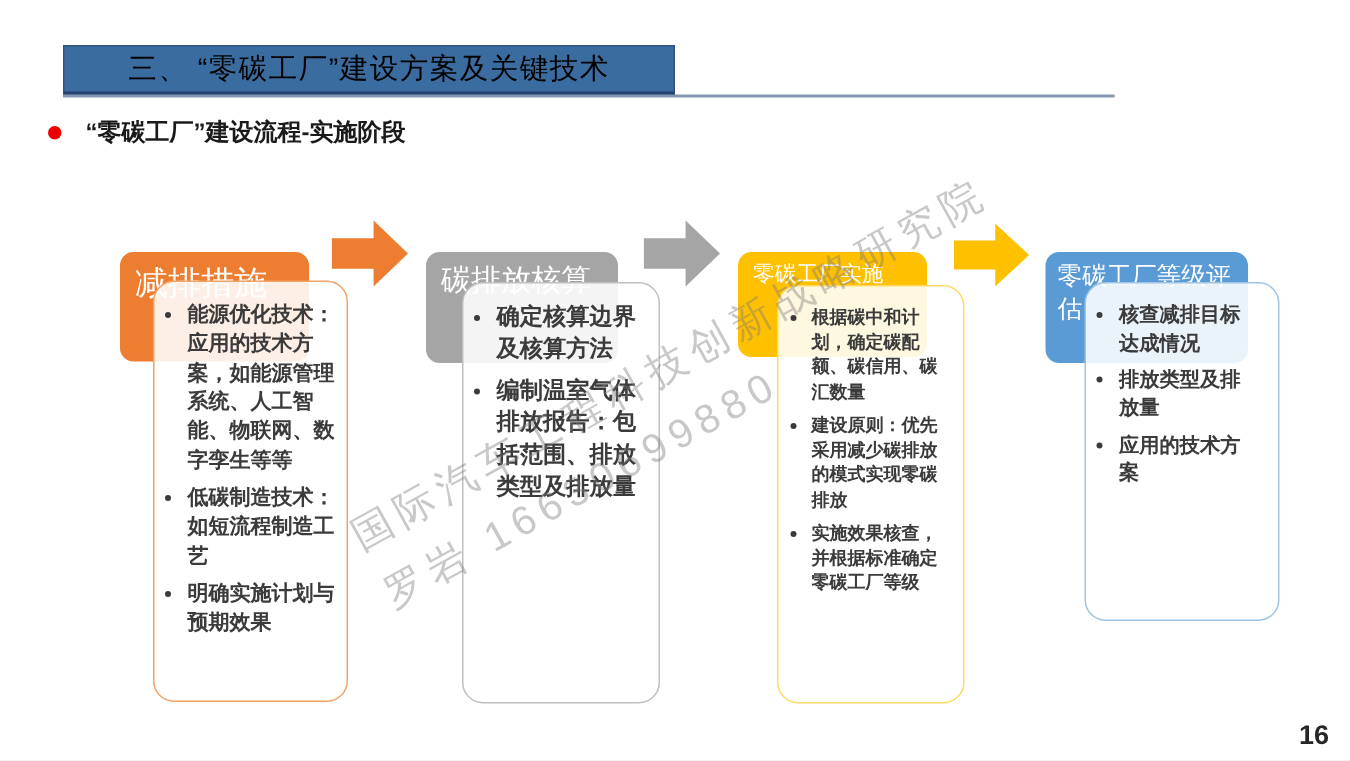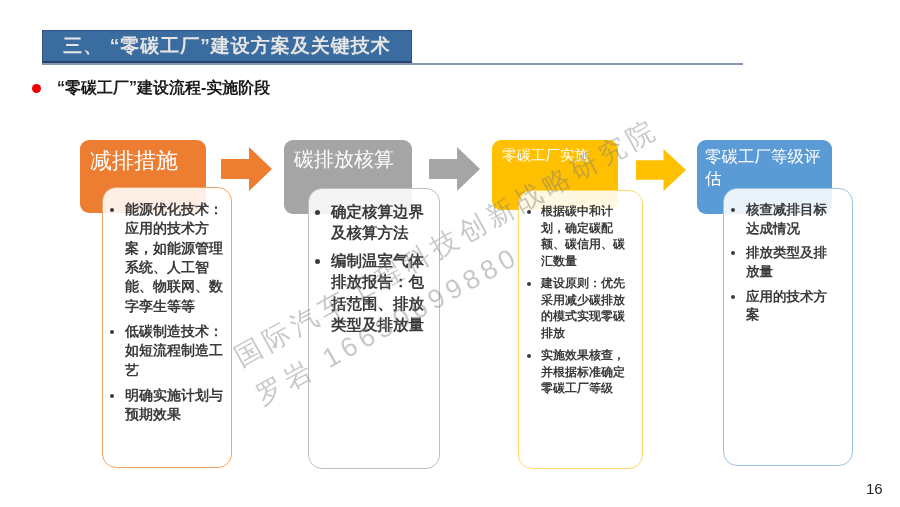--- a/index.html
+++ b/index.html
@@ -3,23 +3,23 @@
 <meta charset="utf-8">
 <style>
   html,body { margin:0; padding:0; background:#e8e8e8; }
   .slide {
     position:relative; width:900px; height:507px; background:#ffffff;
     overflow:hidden; font-family:"Liberation Sans", sans-serif; margin:0 auto;
   }
 
   
   .banner {
-    position:absolute; left:42px; top:30px; width:370px; height:33px;
+    position:absolute; left:42px; top:30px; width:408px; height:33px;
     background:#3B6CA0; border:1px solid #2F5380; border-bottom:2px solid #26436F;
-    box-sizing:border-box; color:#e5e5e5; font-weight:bold; font-size:19px;
+    box-sizing:border-box; color:#000000; font-weight:normal; font-size:19px;
     display:flex; align-items:center; justify-content:center; z-index:1;
     letter-spacing:1px;
   }
   .banner-underline {
     position:absolute; left:42px; top:63px; width:701px; height:2px;
     background:#8496B0; z-index:0;
   }
 
   
   .subtitle {
@@ -27,36 +27,36 @@
     font-size:16px; font-weight:bold; color:#1a1a1a;
   }
   .red-dot {
     width:9px; height:9px; border-radius:50%; background:#EE0000;
     display:inline-block; margin-right:16px; flex:none;
   }
 
   
   .stage-header {
     position:absolute; border-radius:9px; color:#ffffff; box-sizing:border-box;
-    padding:6px 10px; z-index:1; line-height:1.35;
+    padding:6px 10px; z-index:1; line-height:1.35;margin-top:28px;
   }
   .h1 { left:80px;  top:140px; width:126px; height:73px; font-size:22px;  background:#ED7D31; }
   .h2 { left:284px; top:140px; width:128px; height:74px; font-size:20px;  background:#A5A5A5; }
   .h3 { left:492px; top:140px; width:126px; height:70px; font-size:14.5px;background:#FFC000; }
   .h4 { left:697px; top:140px; width:135px; height:74px; font-size:16.5px;background:#5B9BD5; padding:6px 8px; line-height:1.32; }
 
   
   .stage-box {
     position:absolute; background:rgba(255,255,255,0.88); border-radius:14px;
     box-sizing:border-box; z-index:2; color:#3B3B3B;
   }
   .b1 { left:102px; top:187px; width:130px; height:281px; border:1.5px solid #F1A467; font-size:14px; }
   .b2 { left:308px; top:188px; width:132px; height:281px; border:1.5px solid #BFBFBF; font-size:15.5px; }
   .b3 { left:518px; top:190px; width:125px; height:279px; border:1.5px solid #FFD966; font-size:12px; }
-  .b4 { left:723px; top:188px; width:130px; height:278px; border:1.5px solid #9DC3E6; font-size:13.5px; }
+  .b4 { left:723px; top:188px; width:130px; height:226px; border:1.5px solid #9DC3E6; font-size:13.5px; }
   .stage-box ul { margin:0; padding:12px 6px 0 22px; list-style:disc outside; }
   .b4 ul { padding-right:14px; }
   .stage-box li { margin-bottom:6px; font-weight:bold; line-height:1.38; }
 
   
   .flow-arrow {
     position:absolute; z-index:1;
     clip-path:polygon(0 27%, 55% 27%, 55% 0, 100% 50%, 55% 100%, 55% 73%, 0 73%);
   }
   .a1 { left:221px; top:147px; width:51px; height:44px; background:#ED7D31; }
@@ -66,21 +66,21 @@
   
   .watermark {
     position:absolute; left:226px; top:340px; transform:rotate(-29deg);
     transform-origin:0 0; color:rgba(125,125,125,0.42); font-size:27px;
     letter-spacing:5px; white-space:nowrap; z-index:5; line-height:44px;
     pointer-events:none;
   }
 
   
   .page-number {
-    position:absolute; left:866px; top:480px; font-size:15px; font-weight:normal;
+    position:absolute; left:866px; top:480px; font-size:18px; font-weight:bold;
     color:#262626;
   }
 </style>
 </head>
 <body>
 
 <div class="slide">
 
   <div class="banner-underline"></div>
   <div class="banner">

